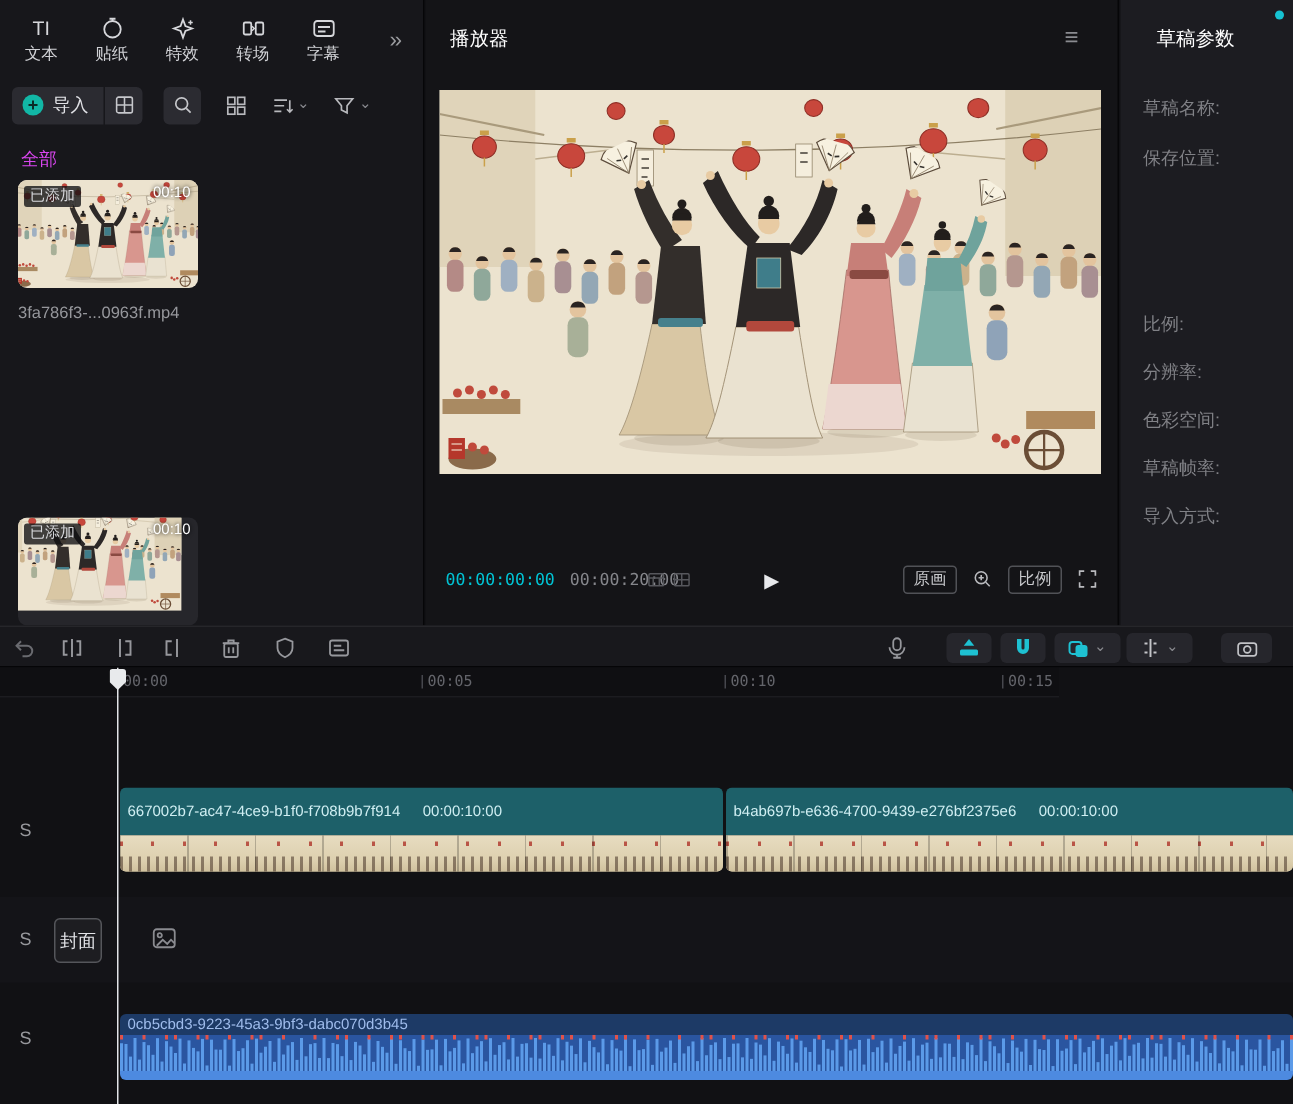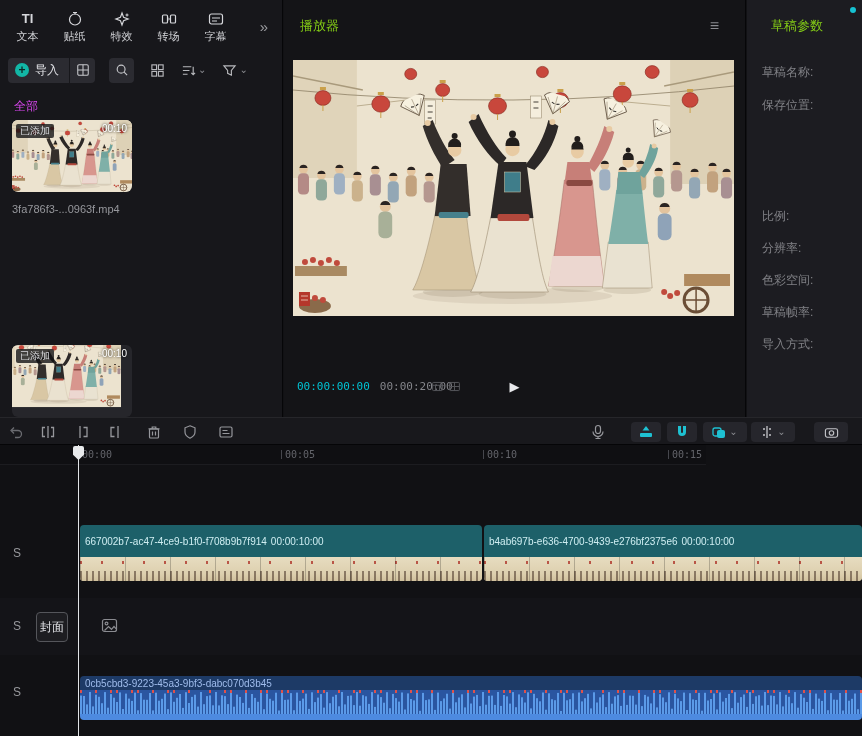--- a/index.html
+++ b/index.html
@@ -11,21 +11,21 @@
 
 .media-panel{position:absolute;left:0;top:0;width:283px;height:417px;background:#17171b;border-right:1px solid #060608;overflow:hidden}
 .player-panel{position:absolute;left:284px;top:0;width:462px;height:417px;background:#141417;border-right:1px solid #060608}
 .params-panel{position:absolute;left:747px;top:0;width:115px;height:417px;background:#1c1c21}
 
 
 .tool-row{display:flex;align-items:center;height:52px;padding:0 4px}
 .tool-item{width:47px;display:flex;flex-direction:column;align-items:center;gap:4px;color:#d6d7db;cursor:pointer}
 .tool-item .ticon{height:17px;display:flex;align-items:center;justify-content:center}
 .tool-item .tlabel{font-size:11px;line-height:11px;color:#d0d1d5}
-.ti-text{font-weight:bold;font-size:13px;letter-spacing:0}
+.ti-text{font-weight:normal;font-size:13px;letter-spacing:0}
 .expand-btn{margin-left:auto;margin-right:10px;color:#9a9b9f;font-size:15px;cursor:pointer}
 
 .action-row{display:flex;align-items:center;height:36px;padding:0 8px}
 .btn-import{display:flex;align-items:center;gap:6px;background:#2b2b31;border:none;border-radius:4px 0 0 4px;height:25px;padding:0 10px 0 7px;color:#e2e3e7;font-size:12px;cursor:pointer;font-family:inherit}
 .plus-circle{width:14px;height:14px;border-radius:50%;background:#12b7a6;color:#0b2a26;display:flex;align-items:center;justify-content:center;font-size:12px;font-weight:bold;line-height:1}
 .sq-btn{width:25px;height:25px;background:#2b2b31;border:none;border-radius:0 4px 4px 0;display:flex;align-items:center;justify-content:center;color:#c6c7cb;cursor:pointer;margin-left:1px}
 .sq-btn.alone{border-radius:4px;margin-left:14px}
 .ghost-btn{display:flex;align-items:center;gap:2px;color:#b8b9bd;background:none;border:none;cursor:pointer;margin-left:16px}
 .chev{font-size:10px;color:#8a8b90;line-height:1}
 
@@ -33,21 +33,21 @@
 .cat-all{color:#d946ef;font-size:12px;cursor:pointer}
 
 .media-card{position:absolute;left:12px;width:120px;height:72px;border-radius:6px;overflow:hidden;background:#26262b;cursor:pointer}
 .media-card svg{width:100%;height:100%;display:block}
 .m-badge{position:absolute;top:4px;left:4px;background:rgba(15,15,18,.78);color:#d6d7db;font-size:10px;line-height:10px;padding:2px 4px;border-radius:2px}
 .m-dur{position:absolute;top:4px;right:5px;color:#fff;font-size:10px;line-height:10px;text-shadow:0 0 3px #000}
 .media-filename{position:absolute;left:12px;top:203px;width:150px;color:#96979c;font-size:11px;white-space:nowrap;overflow:hidden}
 
 
 .p-head{display:flex;align-items:center;height:52px;padding:0 16px}
-.panel-title{font-size:13px;color:#84cc16}
+.panel-title{font-size:13px;color:#ffffff}
 .hamburger{margin-left:auto;color:#8a8b90;font-size:16px;cursor:pointer;margin-right:10px}
 .video-stage{position:absolute;left:9px;top:60px;width:441px;height:256px;background:#ece3cf;overflow:hidden}
 .video-stage svg{width:100%;height:100%;display:block}
 .pc{position:absolute;left:0;right:0;top:372px;height:28px}
 .pc-times{position:absolute;left:13px;top:0;height:28px;display:flex;align-items:center;gap:10px;font-family:"DejaVu Sans Mono",monospace;font-size:11px}
 .t-cur{color:#00c3d4}
 .t-total{color:#85868b}
 .pc-mid{position:absolute;left:147px;top:0;height:28px;display:flex;align-items:center;gap:4px;color:#56575c}
 .pc-play{position:absolute;left:50%;top:0;height:28px;transform:translateX(-50%);display:flex;align-items:center;color:#e8e9ec;font-size:13px;cursor:pointer}
 .pc-right{position:absolute;right:13px;top:0;height:28px;display:flex;align-items:center;gap:10px;color:#b9babe}
@@ -69,21 +69,21 @@
 .tl-area{position:absolute;left:0;top:445px;width:862px;height:291px;background:#111114;overflow:hidden}
 .ruler{position:absolute;left:0;top:0;width:706px;height:20px;background:#0f0f12;border-bottom:1px solid #1c1c20;cursor:pointer}
 .rlabel{position:absolute;top:4px;color:#63646a;font-size:10px;font-family:"DejaVu Sans Mono",monospace;display:flex;gap:3px;align-items:center}
 .rtick{width:1px;height:9px;background:#46474d;display:inline-block}
 .cover-strip{position:absolute;left:0;top:153px;width:862px;height:57px;background:#141418}
 .s-badge{position:absolute;left:10px;width:14px;color:#97989c;font-size:12px;text-align:center}
 .cover-btn{position:absolute;left:36px;top:167px;width:32px;height:30px;border:1px solid #55565b;border-radius:4px;background:#1d1d21;color:#e3e4e8;font-size:12px;display:flex;align-items:center;justify-content:center;cursor:pointer;font-family:Liberation Mono, monospace}
 .cover-img-icon{position:absolute;left:101px;top:172px;color:#8a8b90;cursor:pointer}
 
 .clip{position:absolute;top:80px;height:56px;border-radius:4px;overflow:hidden;cursor:pointer}
-.clip-head{height:16px;background:#1d6069;display:flex;align-items:center;gap:4px;padding:16px 5px;font-size:10px;color:#cfeef2;white-space:nowrap;overflow:hidden}
+.clip-head{height:16px;background:#1d6069;display:flex;align-items:center;gap:15px;padding:16px 5px;font-size:10px;color:#cfeef2;white-space:nowrap;overflow:hidden}
 .clip-name{overflow:hidden;text-overflow:clip}
 .clip-dur{flex:none}
 .strip{height:30px;background-color:#d9cbaa;
   background-image:
     repeating-linear-gradient(90deg, rgba(0,0,0,.22) 0 1px, transparent 1px 45px),
     repeating-linear-gradient(90deg, rgba(178,62,50,.85) 0 2px, transparent 2px 21px),
     repeating-linear-gradient(90deg, rgba(70,50,38,.55) 0 2px, transparent 2px 6px),
     linear-gradient(180deg,#e7dcc0 0%,#ddd0af 55%,#c7b690 100%);
   background-size:auto,100% 3px,100% 11px,auto;
   background-position:0 0,0 4px,0 14px,0 0;
@@ -379,20 +379,31 @@
       <svg class="i" width="13" height="13" viewBox="0 0 16 16" fill="none" stroke="currentColor" stroke-width="1.2">
             <rect x="2" y="3" width="12" height="10" rx="1"></rect>
             <path d="M2 6.5 h12 M5.5 6.5 v6.5 M10.5 6.5 v6.5"></path>
           </svg>
       <svg class="i" width="13" height="13" viewBox="0 0 16 16" fill="none" stroke="currentColor" stroke-width="1.2">
             <rect x="2" y="3" width="12" height="10" rx="1"></rect>
             <path d="M8 3 v10 M2 8 h12"></path>
           </svg>
     </div>
     <span class="pc-play">▶</span>
+    <div class="pc-right">
+      <button class="mini-btn">原画</button>
+      <svg class="i" width="14" height="14" viewBox="0 0 16 16" fill="none" stroke="currentColor" stroke-width="1.2">
+            <circle cx="7" cy="7" r="4.5"></circle>
+            <path d="M10.5 10.5 L13.5 13.5 M5 7 h4 M7 5 v4"></path>
+          </svg>
+      <button class="mini-btn">比例</button>
+      <svg class="i" width="14" height="14" viewBox="0 0 16 16" fill="none" stroke="currentColor" stroke-width="1.3">
+            <path d="M2 5.5 V2 h3.5 M10.5 2 H14 v3.5 M14 10.5 V14 h-3.5 M5.5 14 H2 v-3.5"></path>
+          </svg>
+    </div>
   </div>
 </section>
 
 <section class="params-panel">
   <span class="status-dot"></span>
   <div class="p-head">
     <span class="panel-title">草稿参数</span>
   </div>
   <span class="pf" style="top:64px">草稿名称:</span>
   <span class="pf" style="top:97px">保存位置:</span>

